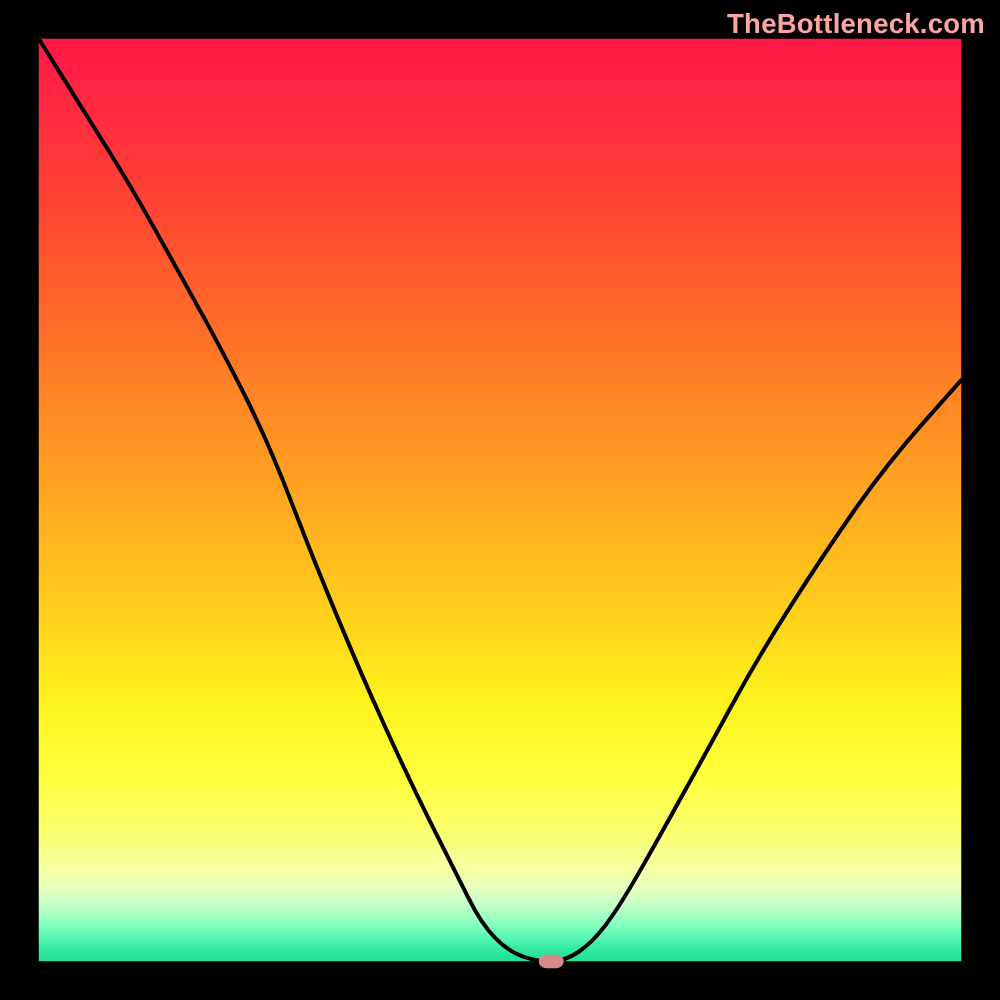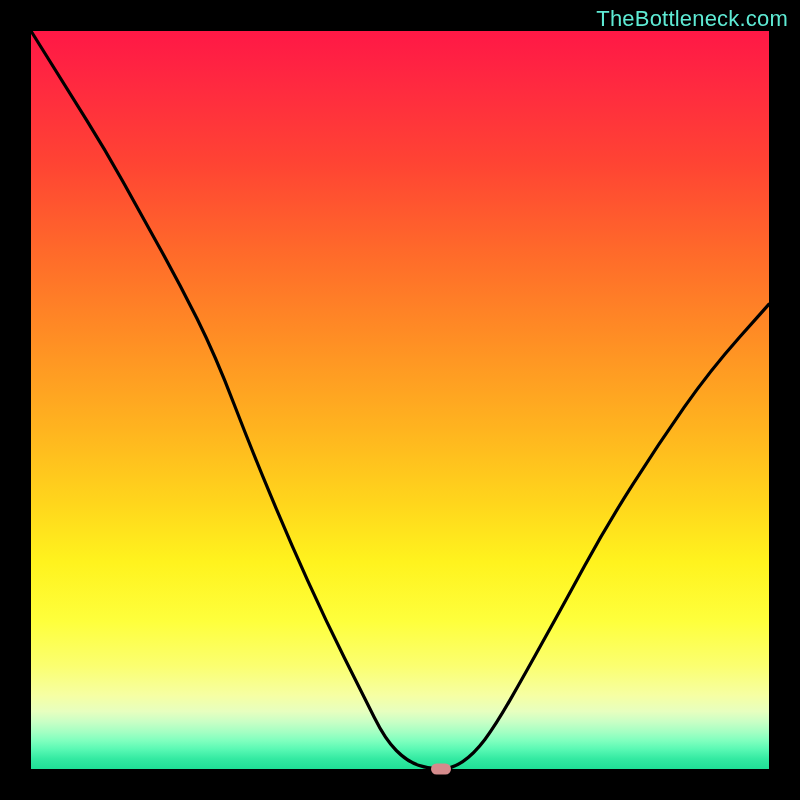--- a/index.html
+++ b/index.html
@@ -43,23 +43,23 @@
       #7effbe 96.2%,
       #57f8b3 97.4%,
       #34eaa2 98.6%,
       #1fe096 100%
     );
   }
   .watermark {
     position: absolute;
     top: 6px;
     right: 12px;
-    color: #5eead4;
+    color: #fca5a5;
     font-size: 22px;
-    font-weight: 400;
+    font-weight: 700;
     letter-spacing: 0.2px;
     user-select: none;
   }
   svg.curve {
     position: absolute;
     inset: 0;
     width: 100%;
     height: 100%;
     overflow: visible;
   }

